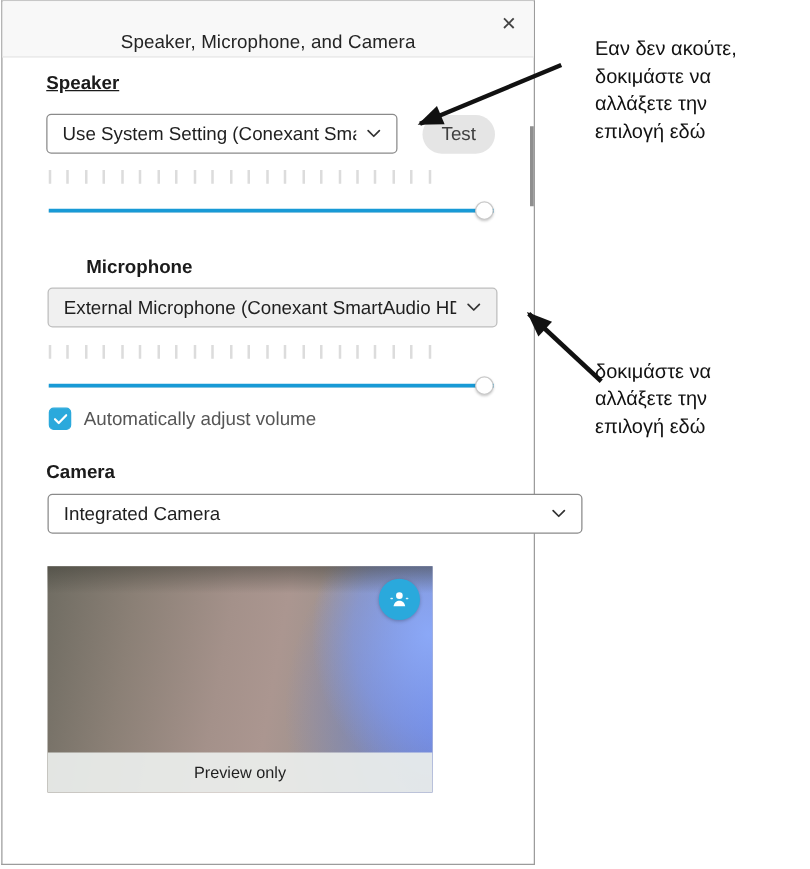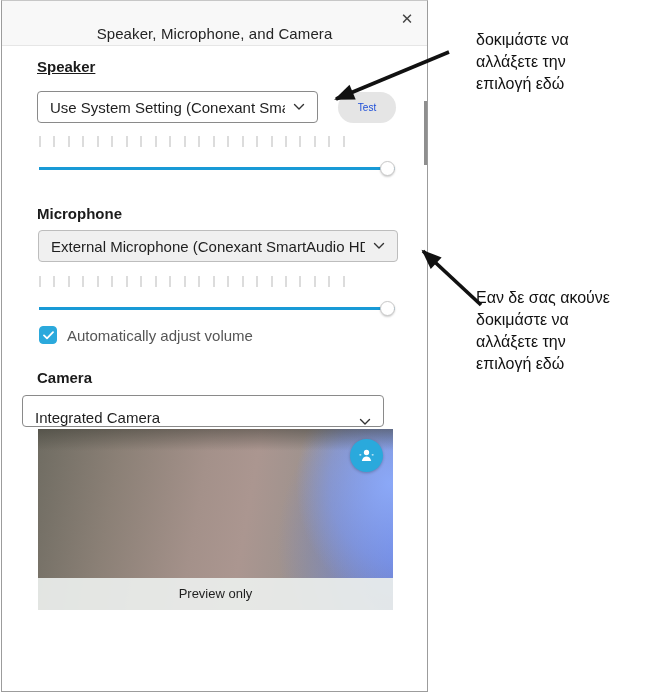--- a/index.html
+++ b/index.html
@@ -21,21 +21,21 @@
   .section-label { position:absolute; left:35px; font-size:15px; font-weight:bold; color:#1b1b1b; }
 
   .dropdown { position:absolute; height:32px; background:#fff; border:1px solid #8a8a8a;
               border-radius:4px; display:flex; align-items:center;
               padding:0 12px; font-size:15px; color:#1f1f1f; cursor:pointer; }
   .dropdown .dd-text { flex:1; white-space:nowrap; overflow:hidden; }
   .dropdown .chev { flex:none; margin-left:8px; display:flex; align-items:center; }
   .dropdown.grey { background:#f0f0f0; border-color:#bdbdbd; }
 
   .pill-btn { position:absolute; width:58px; height:31px; border:none; border-radius:16px;
-              background:#e5e5e5; color:#1d4ed8; font-size:10px;
+              background:#e5e5e5; color:#404040; font-size:15px;
               font-family:"Liberation Sans", sans-serif; cursor:pointer; }
 
   .ticks { position:absolute; left:37px; width:306px; height:11px;
            display:flex; justify-content:space-between; }
   .ticks i { width:2px; height:11px; background:#dcdcdc; }
 
   .slider { position:absolute; left:37px; width:356px; height:16px; --vol:100%; }
   .slider .rail { position:absolute; left:0; right:0; top:7px; height:2px; background:#d9d9d9; }
   .slider .fill { position:absolute; left:0; top:6px; height:3px; width:var(--vol); background:#189ad6; }
   .slider .thumb { position:absolute; top:0; left:calc(var(--vol) - 15px);
@@ -43,21 +43,21 @@
                    border:1px solid #c9c9c9; box-shadow:0 1px 2px rgba(0,0,0,.2); cursor:pointer; }
 
   .check-row { position:absolute; left:37px; display:flex; align-items:flex-end; }
   .checkbox { width:18px; height:18px; border:1px solid #8a8a8a; border-radius:4px;
               background:#fff; display:flex; align-items:center; justify-content:center; cursor:pointer; }
   .checkbox svg { display:none; }
   .checkbox.checked { background:#2ba9dc; border-color:#2ba9dc; }
   .checkbox.checked svg { display:block; }
   .check-label { margin-left:10px; font-size:15px; color:#565656; }
 
-  .preview { position:absolute; left:36px; top:428px; width:355px; height:181px; overflow:hidden;
+  .preview { position:absolute; left:36px; top:452px; width:308px; height:181px; overflow:hidden;
              background:
                linear-gradient(to bottom, rgba(60,60,52,.5) 0%, rgba(60,60,52,0) 12%),
                radial-gradient(ellipse 120px 150px at 99% 30%, rgba(140,170,250,.95) 0%, rgba(130,160,248,.5) 50%, rgba(130,160,248,0) 78%),
                radial-gradient(ellipse 190px 230px at 106% 65%, rgba(95,125,238,.85) 0%, rgba(95,125,238,0) 72%),
                linear-gradient(100deg, #6f6c62 0%, #8b8076 22%, #a4918a 45%, #ab9690 58%, #9a918d 76%, #8d8f9b 100%); }
   .blur-btn { position:absolute; right:10px; top:10px; width:33px; height:33px; border:none;
               border-radius:50%; background:#2aa9dc; display:flex; align-items:center;
               justify-content:center; cursor:pointer; box-shadow:0 1px 3px rgba(0,0,0,.25); }
   .preview-caption { position:absolute; left:0; right:0; bottom:0; height:32px;
                      background:rgba(235,238,236,.93); text-align:center; line-height:32px;
@@ -123,21 +123,21 @@
       <i></i>
       <i></i>
     </div>
 
   <div class="slider" style="top: 160px; --vol: 100%;">
     <div class="rail"></div>
     <div class="fill"></div>
     <div class="thumb"></div>
   </div>
 
-  <div class="section-label" style="top:204px;">Microphone</div>
+  <div class="section-label" style="top:204px;margin-left:32px;">Microphone</div>
 
   <div class="dropdown grey" style="left:36px; top:229px; width:360px;">
     <span class="dd-text">External Microphone (Conexant SmartAudio HD)</span>
     <span class="chev">
       <svg width="12" height="8" viewBox="0 0 12 8">
           <path d="M1.5 1.5 L6 6 L10.5 1.5" fill="none" stroke="#333" stroke-width="1.4" stroke-linecap="round" stroke-linejoin="round"></path>
         </svg>
     </span>
   </div>
 
@@ -176,21 +176,21 @@
     <span class="checkbox checked">
       <svg width="11" height="9" viewBox="0 0 11 9">
           <path d="M1 4.4 L4 7.4 L10 1.2" fill="none" stroke="#fff" stroke-width="1.8" stroke-linecap="round" stroke-linejoin="round"></path>
         </svg>
     </span>
     <span class="check-label">Automatically adjust volume</span>
   </div>
 
   <div class="section-label" style="top:368px;text-align:center;">Camera</div>
 
-  <div class="dropdown" style="left:20px; top:394px; width:362px;align-items:flex-end;">
+  <div class="dropdown" style="left:36px; top:394px; width:428px;">
     <span class="dd-text">Integrated Camera</span>
     <span class="chev">
       <svg width="12" height="8" viewBox="0 0 12 8">
           <path d="M1.5 1.5 L6 6 L10.5 1.5" fill="none" stroke="#333" stroke-width="1.4" stroke-linecap="round" stroke-linejoin="round"></path>
         </svg>
     </span>
   </div>
 
   <div class="preview">
     <button class="blur-btn">
@@ -201,27 +201,27 @@
         <rect x="12.8" y="6.8" width="2" height="1.1" rx=".5" fill="#fff" opacity=".85"></rect>
       </svg>
     </button>
     <div class="preview-caption">Preview only</div>
   </div>
 
   <div class="scroll-thumb"></div>
 </div>
 
 <div class="note note-1">
+  <div>Εαν δεν ακούτε,</div>
   <div>δοκιμάστε να</div>
   <div>αλλάξετε την</div>
   <div>επιλογή εδώ</div>
 </div>
 
 <div class="note note-2">
-  <div>Εαν δε σας ακούνε</div>
   <div>δοκιμάστε να</div>
   <div>αλλάξετε την</div>
   <div>επιλογή εδώ</div>
 </div>
 
 <svg class="overlay" width="648" height="695">
   <defs>
     <marker id="ah" markerUnits="userSpaceOnUse" markerWidth="22" markerHeight="18" refX="19" refY="9" orient="auto">
       <path d="M21,9 L1,1 L1,17 z" fill="#111"></path>
     </marker>

